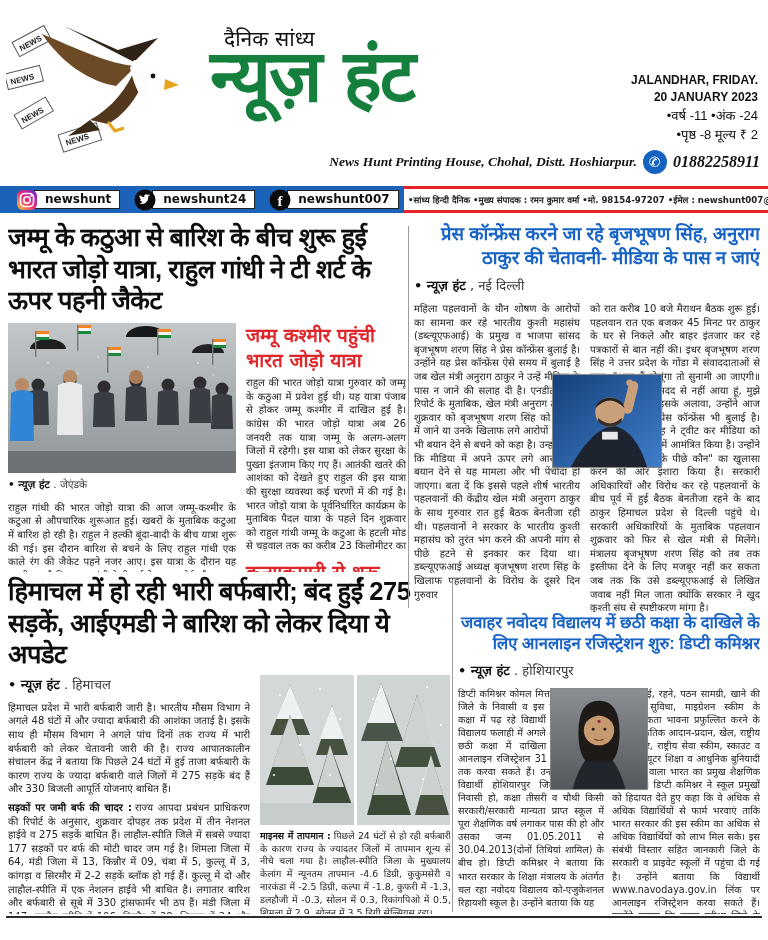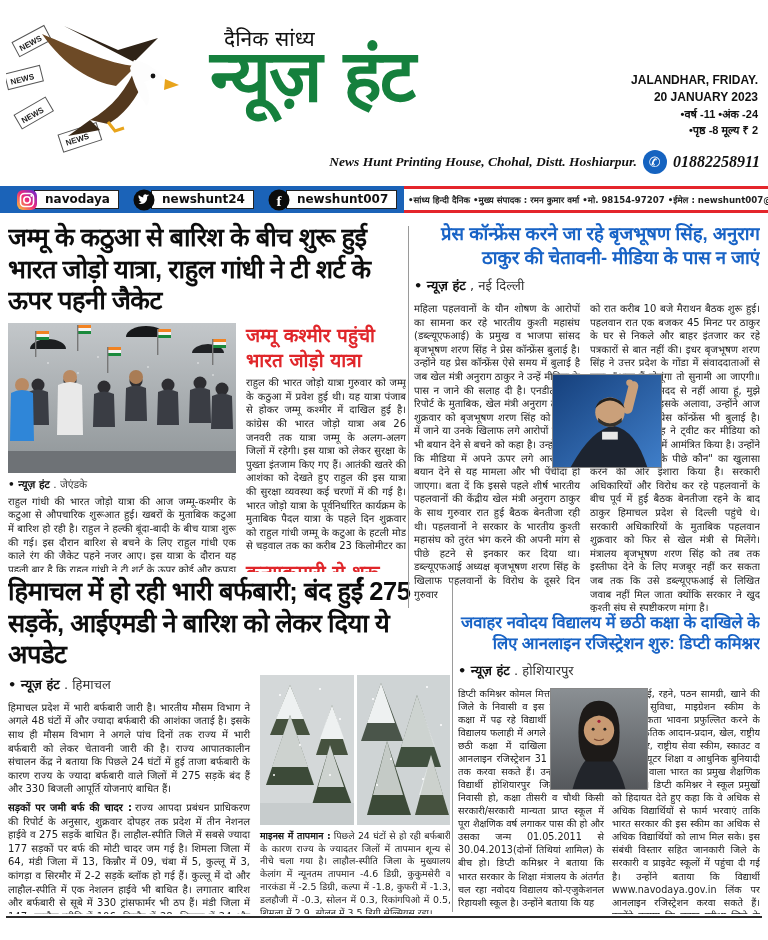--- a/index.html
+++ b/index.html
@@ -6,21 +6,21 @@
   html,body{width:768px;height:940px;}
   body{background:#ffffff;font-family:"DejaVu Sans",sans-serif;position:relative;overflow:hidden;color:#1a1a1a;}
 
   
   .masthead{position:absolute;left:0;top:0;width:768px;height:184px;background:#fff;}
   .eagle{position:absolute;left:6px;top:22px;width:196px;height:136px;}
   .tagline{position:absolute;left:224px;top:24px;font-size:21px;font-weight:400;color:#111;}
   .paper-title{position:absolute;left:210px;top:34px;width:440px;font-size:72px;line-height:1.18;font-weight:800;color:#15803d;letter-spacing:-2px;white-space:nowrap;}
   .dateline{position:absolute;right:10px;top:72px;text-align:right;font-family:"Liberation Sans",sans-serif;}
   .dateline .en{font-size:12px;font-weight:800;color:#111;line-height:1.4;}
-  .dateline .hi{font-size:11px;font-weight:700;color:#111;line-height:1.5;}
+  .dateline .hi{font-size:13px;font-weight:400;color:#111;line-height:1.5;}
   .printer-row{position:absolute;right:8px;top:150px;display:flex;align-items:center;gap:6px;}
   .printer-txt{font-family:"Liberation Serif",serif;font-style:italic;font-weight:700;font-size:13.5px;color:#111;}
   .phone-badge{width:24px;height:24px;border-radius:50%;background:#1563c0;color:#fff;display:flex;align-items:center;justify-content:center;font-size:14px;}
   .phone-num{font-family:"Liberation Serif",serif;font-style:italic;font-weight:800;font-size:16px;color:#111;}
 
   
   .social-band{position:absolute;left:0;top:186px;width:404px;height:27px;background:#1b63b8;display:flex;align-items:center;gap:14px;padding-left:16px;}
   .chip{display:flex;align-items:center;height:21px;}
   .chip .icon{width:22px;height:22px;flex:0 0 22px;margin-right:-4px;z-index:2;}
   .chip .label{background:#fff;border:1px solid #222;font-size:12px;font-weight:800;color:#111;padding:1px 8px 2px 10px;line-height:1.2;}
@@ -31,21 +31,21 @@
   .hl-black{font-family:"Liberation Sans",sans-serif;font-weight:800;color:#0d0d0d;font-size:25.5px;line-height:1.24;letter-spacing:-0.5px;}
   .hl-blue{font-family:"Liberation Sans",sans-serif;font-weight:800;color:#1863c6;text-align:right;font-size:18.5px;line-height:1.3;}
   .hl-blue.small{font-size:16.5px;}
   .subhead-red{color:#e0262a;font-weight:800;font-size:19px;line-height:1.3;margin:6px 0 4px;}
   .byline{font-size:13px;color:#333;margin:6px 0 8px;}
   .byline b{font-weight:800;color:#111;}
   .body-txt{font-size:10px;line-height:1.36;text-align:justify;color:#222;}
   .body-txt p{margin-bottom:5px;}
   .body-txt .lead{font-weight:800;color:#111;margin-right:3px;}
   .cols{display:flex;gap:10px;}
-  .caption{font-size:10.5px;color:#333;margin:4px 0 4px;}
+  .caption{font-size:10.5px;color:#333;margin:4px 0 10px;}
   .caption b{font-weight:800;color:#111;}
 
   .photo-frame{display:block;background:#ccc;}
   .divider-v{position:absolute;width:1px;background:#9a9a9a;}
   .rule-bottom{position:absolute;left:6px;top:916px;width:756px;height:2px;background:#2b2b2b;}
 
   .embedded-photo{position:absolute;border:1px solid #888;}
 </style>
 </head>
 <body>
@@ -108,21 +108,21 @@
         <stop offset="0" stop-color="#f9ce34"></stop>
             <stop offset="0.5" stop-color="#ee2a7b"></stop>
             <stop offset="1" stop-color="#6228d7"></stop>
       </linearGradient>
         </defs>
       <rect x="1" y="1" width="20" height="20" rx="6" fill="url(#ig)"></rect>
       <rect x="4.5" y="4.5" width="13" height="13" rx="4" fill="none" stroke="#fff" stroke-width="1.6"></rect>
       <circle cx="11" cy="11" r="3.2" fill="none" stroke="#fff" stroke-width="1.6"></circle>
       <circle cx="15.4" cy="6.8" r="1.1" fill="#fff"></circle>
     </svg>
-    <span class="label">navodaya</span>
+    <span class="label">newshunt</span>
   </div>
   <div class="chip">
     <svg class="icon" viewBox="0 0 22 22">
       <circle cx="11" cy="11" r="10.5" fill="#0b0b0b"></circle>
       <path d="M5.5 14.5 C8 15.5 12 15 13.5 11.5 C14.5 9.2 14 7.5 14 7.5 L16.5 6.5 L14.6 6.6 L16 5.2 L13.9 5.9 C12.5 4.6 10.4 5.3 10.2 7.2 C10.1 7.9 10.3 8.4 10.3 8.4 C8.3 8.4 6.8 7.3 5.8 6.1 C5 8.2 6 9.8 7.2 10.7 C6.6 10.8 6.1 10.7 6.1 10.7 C6.3 12 7.6 12.9 8.7 13 C7.7 13.9 6.4 14.4 5.5 14.5 Z" fill="#fff"></path>
     </svg>
     <span class="label">newshunt24</span>
   </div>
   <div class="chip">
     <svg class="icon" viewBox="0 0 22 22">

